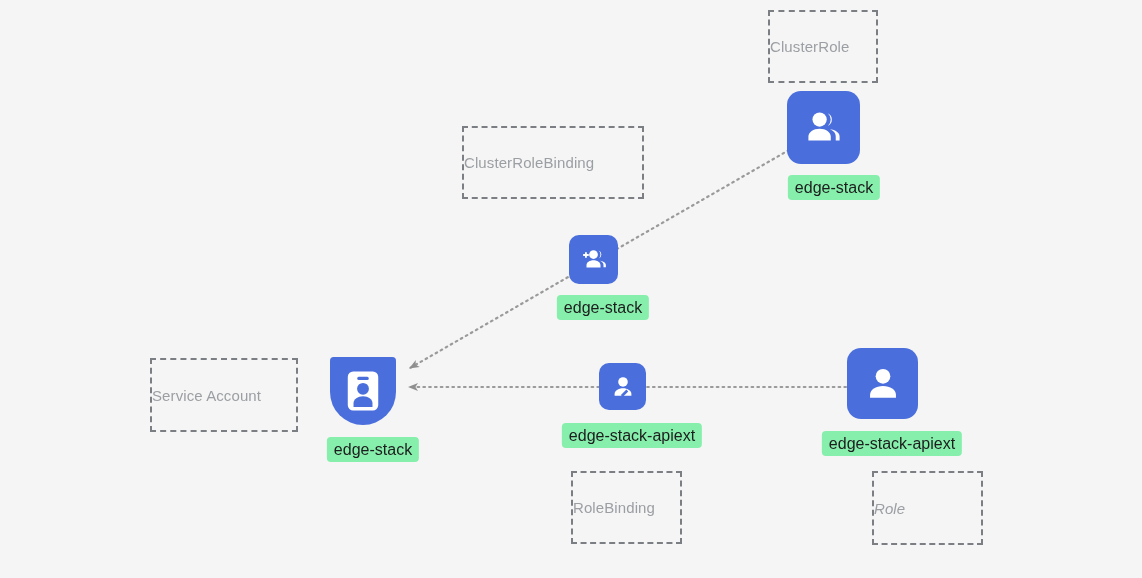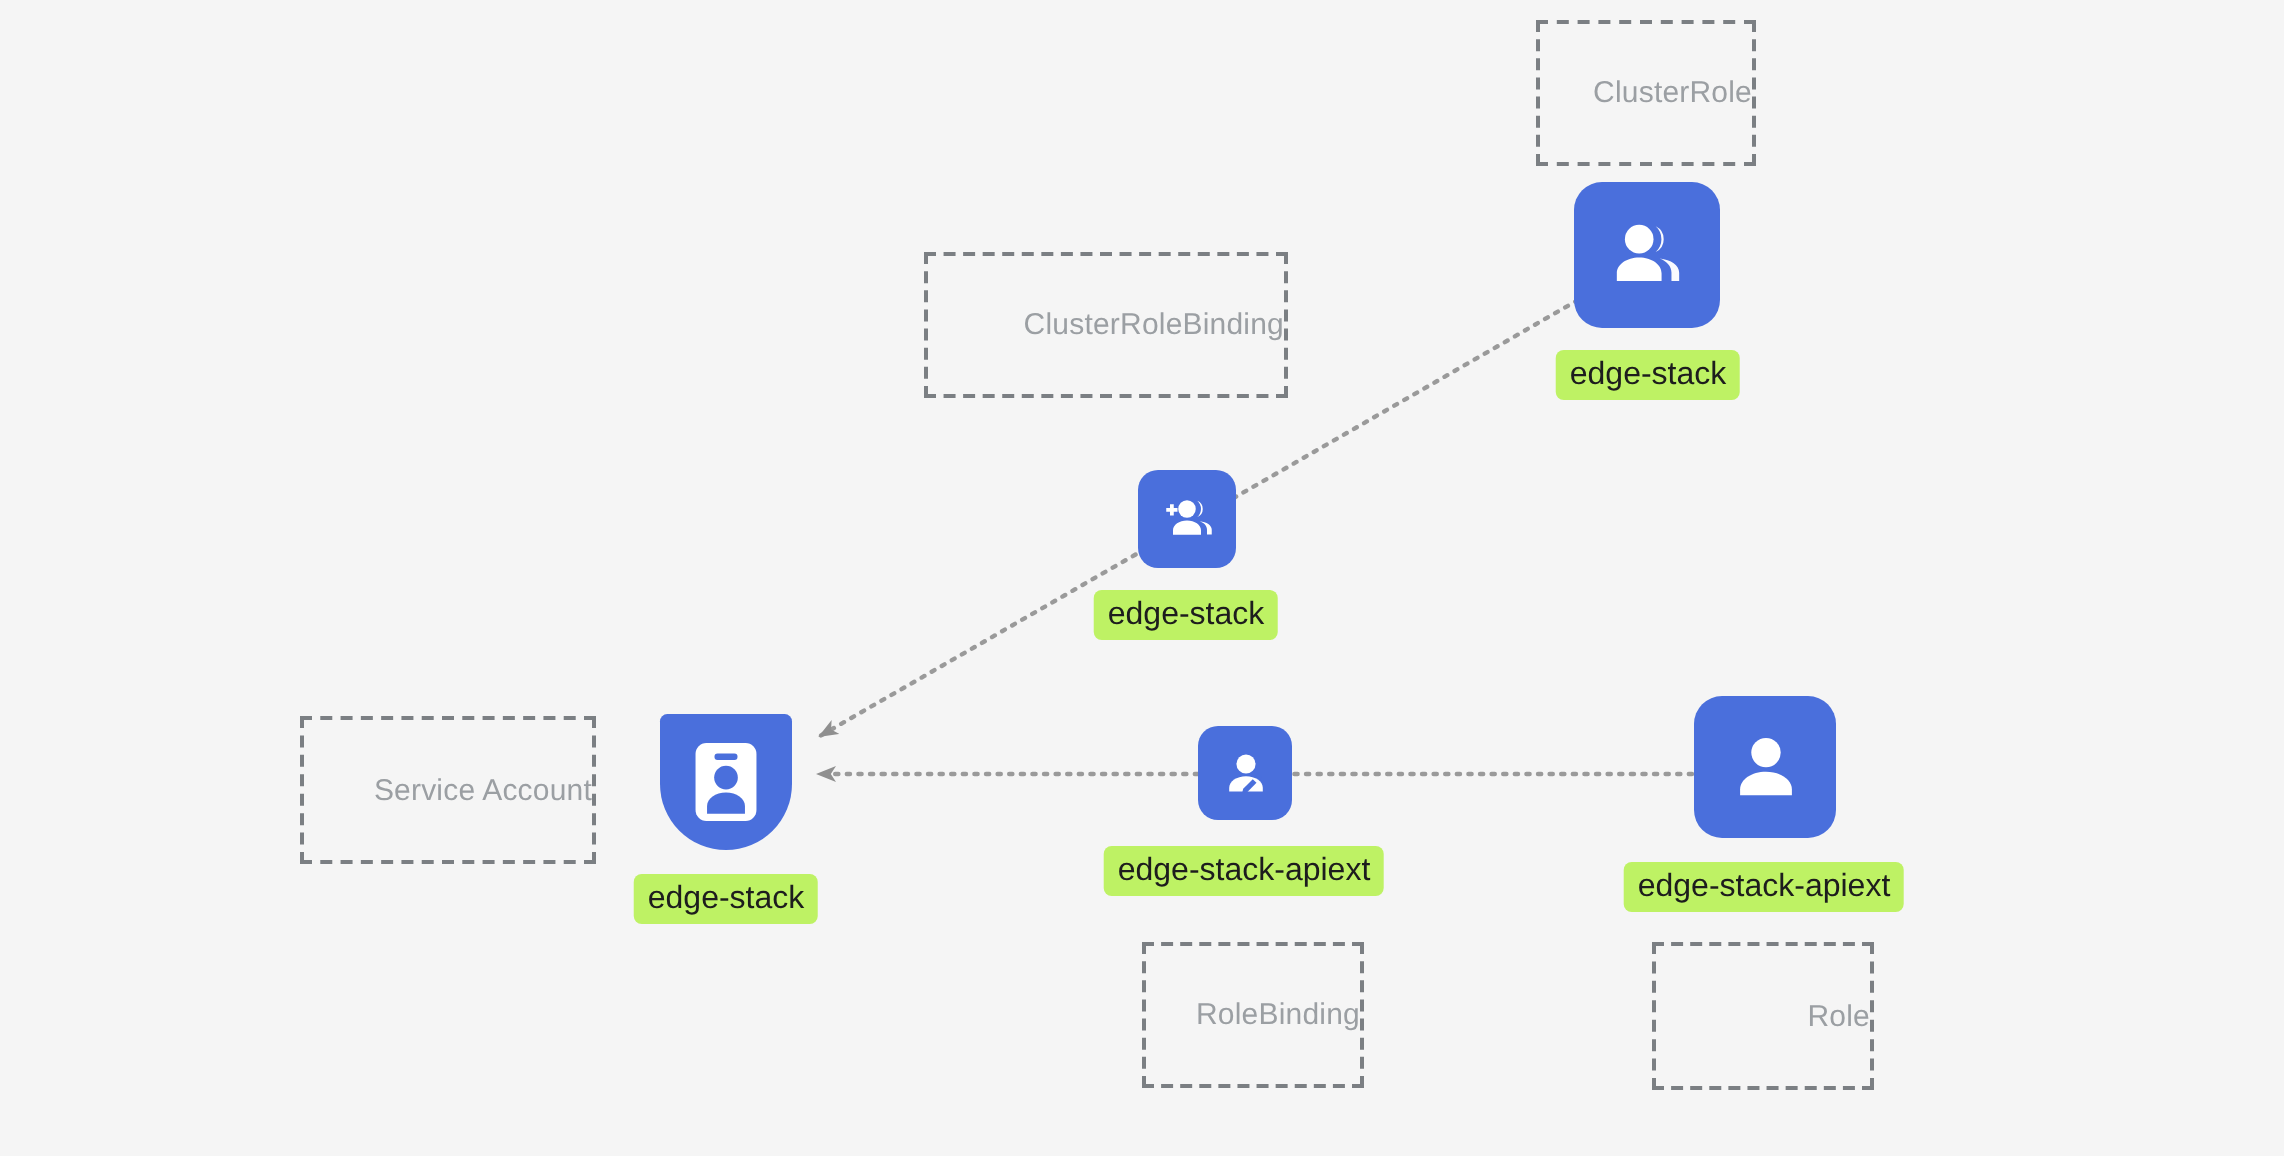--- a/index.html
+++ b/index.html
@@ -27,21 +27,21 @@
     height: 578px;
     pointer-events: none;
   }
   
   .kind-box {
     position: absolute;
     border: 2px dashed #7b7f83;
     box-sizing: border-box;
     display: flex;
     align-items: center;
-    justify-content: flex-end;
+    justify-content: flex-start;
     background: transparent;
   }
   .kind-box .kind-label {
     color: #9b9fa3;
     font-size: 15px;
     font-family: "Liberation Sans", sans-serif;
     letter-spacing: 0.1px;
     white-space: nowrap;
   }
   .tile {
@@ -56,29 +56,30 @@
   }
   .tile.badge {
     border-radius: 4px 4px 36px 36px;
   }
   .tile svg {
     display: block;
   }
   
   .chip {
     position: absolute;
-    background: #bef264;
+    background: #86efac;
     color: #1d1d1d;
     font-size: 16px;
     font-family: "Liberation Sans", sans-serif;
     border-radius: 4px;
     padding: 3px 7px;
     white-space: nowrap;
     line-height: 19px;
     transform: translateX(-50%);
+    margin-left: 10px;
   }
 </style>
 </head>
 <body>
 
 <div id="canvas">
 
   <svg id="edge-layer" width="1142" height="578" viewBox="0 0 1142 578">
     <defs>
       <marker id="arrowhead" markerWidth="10" markerHeight="8" refX="9" refY="4" orient="auto" markerUnits="userSpaceOnUse">
@@ -102,21 +103,21 @@
   </div>
 
   <div class="kind-box" style="left:571px; top:471px; width:111px; height:73px;">
     <span class="kind-label">RoleBinding</span>
   </div>
 
   <div class="kind-box" style="left:150px; top:358px; width:148px; height:74px;">
     <span class="kind-label">Service Account</span>
   </div>
 
-  <div class="kind-box" style="left:826px; top:471px; width:111px; height:74px;">
+  <div class="kind-box" style="left:872px; top:471px; width:111px; height:74px;font-style:italic;">
     <span class="kind-label">Role</span>
   </div>
 
   <div class="tile rounded" style="left:787px; top:91px; width:73px; height:73px;">
     <span>
       <svg width="44" height="44" viewBox="0 0 24 24" fill="#ffffff">
         <circle cx="9.6" cy="7.4" r="3.9"></circle>
         <path d="M9.6 12.4c-3.4 0-6.1 1.9-6.1 4.3v2.1h12.2v-2.1c0-2.4-2.7-4.3-6.1-4.3z"></path>
         <path d="M14.1 3.9a3.9 3.9 0 0 1 0 7 4.7 4.7 0 0 0 0-7z" opacity="0.97"></path>
         <path d="M15.2 12.7c1.9.7 3.2 2.1 3.2 3.9v2.2h2.1v-2.2c0-2-2.2-3.6-5.3-3.9z" opacity="0.97"></path>

